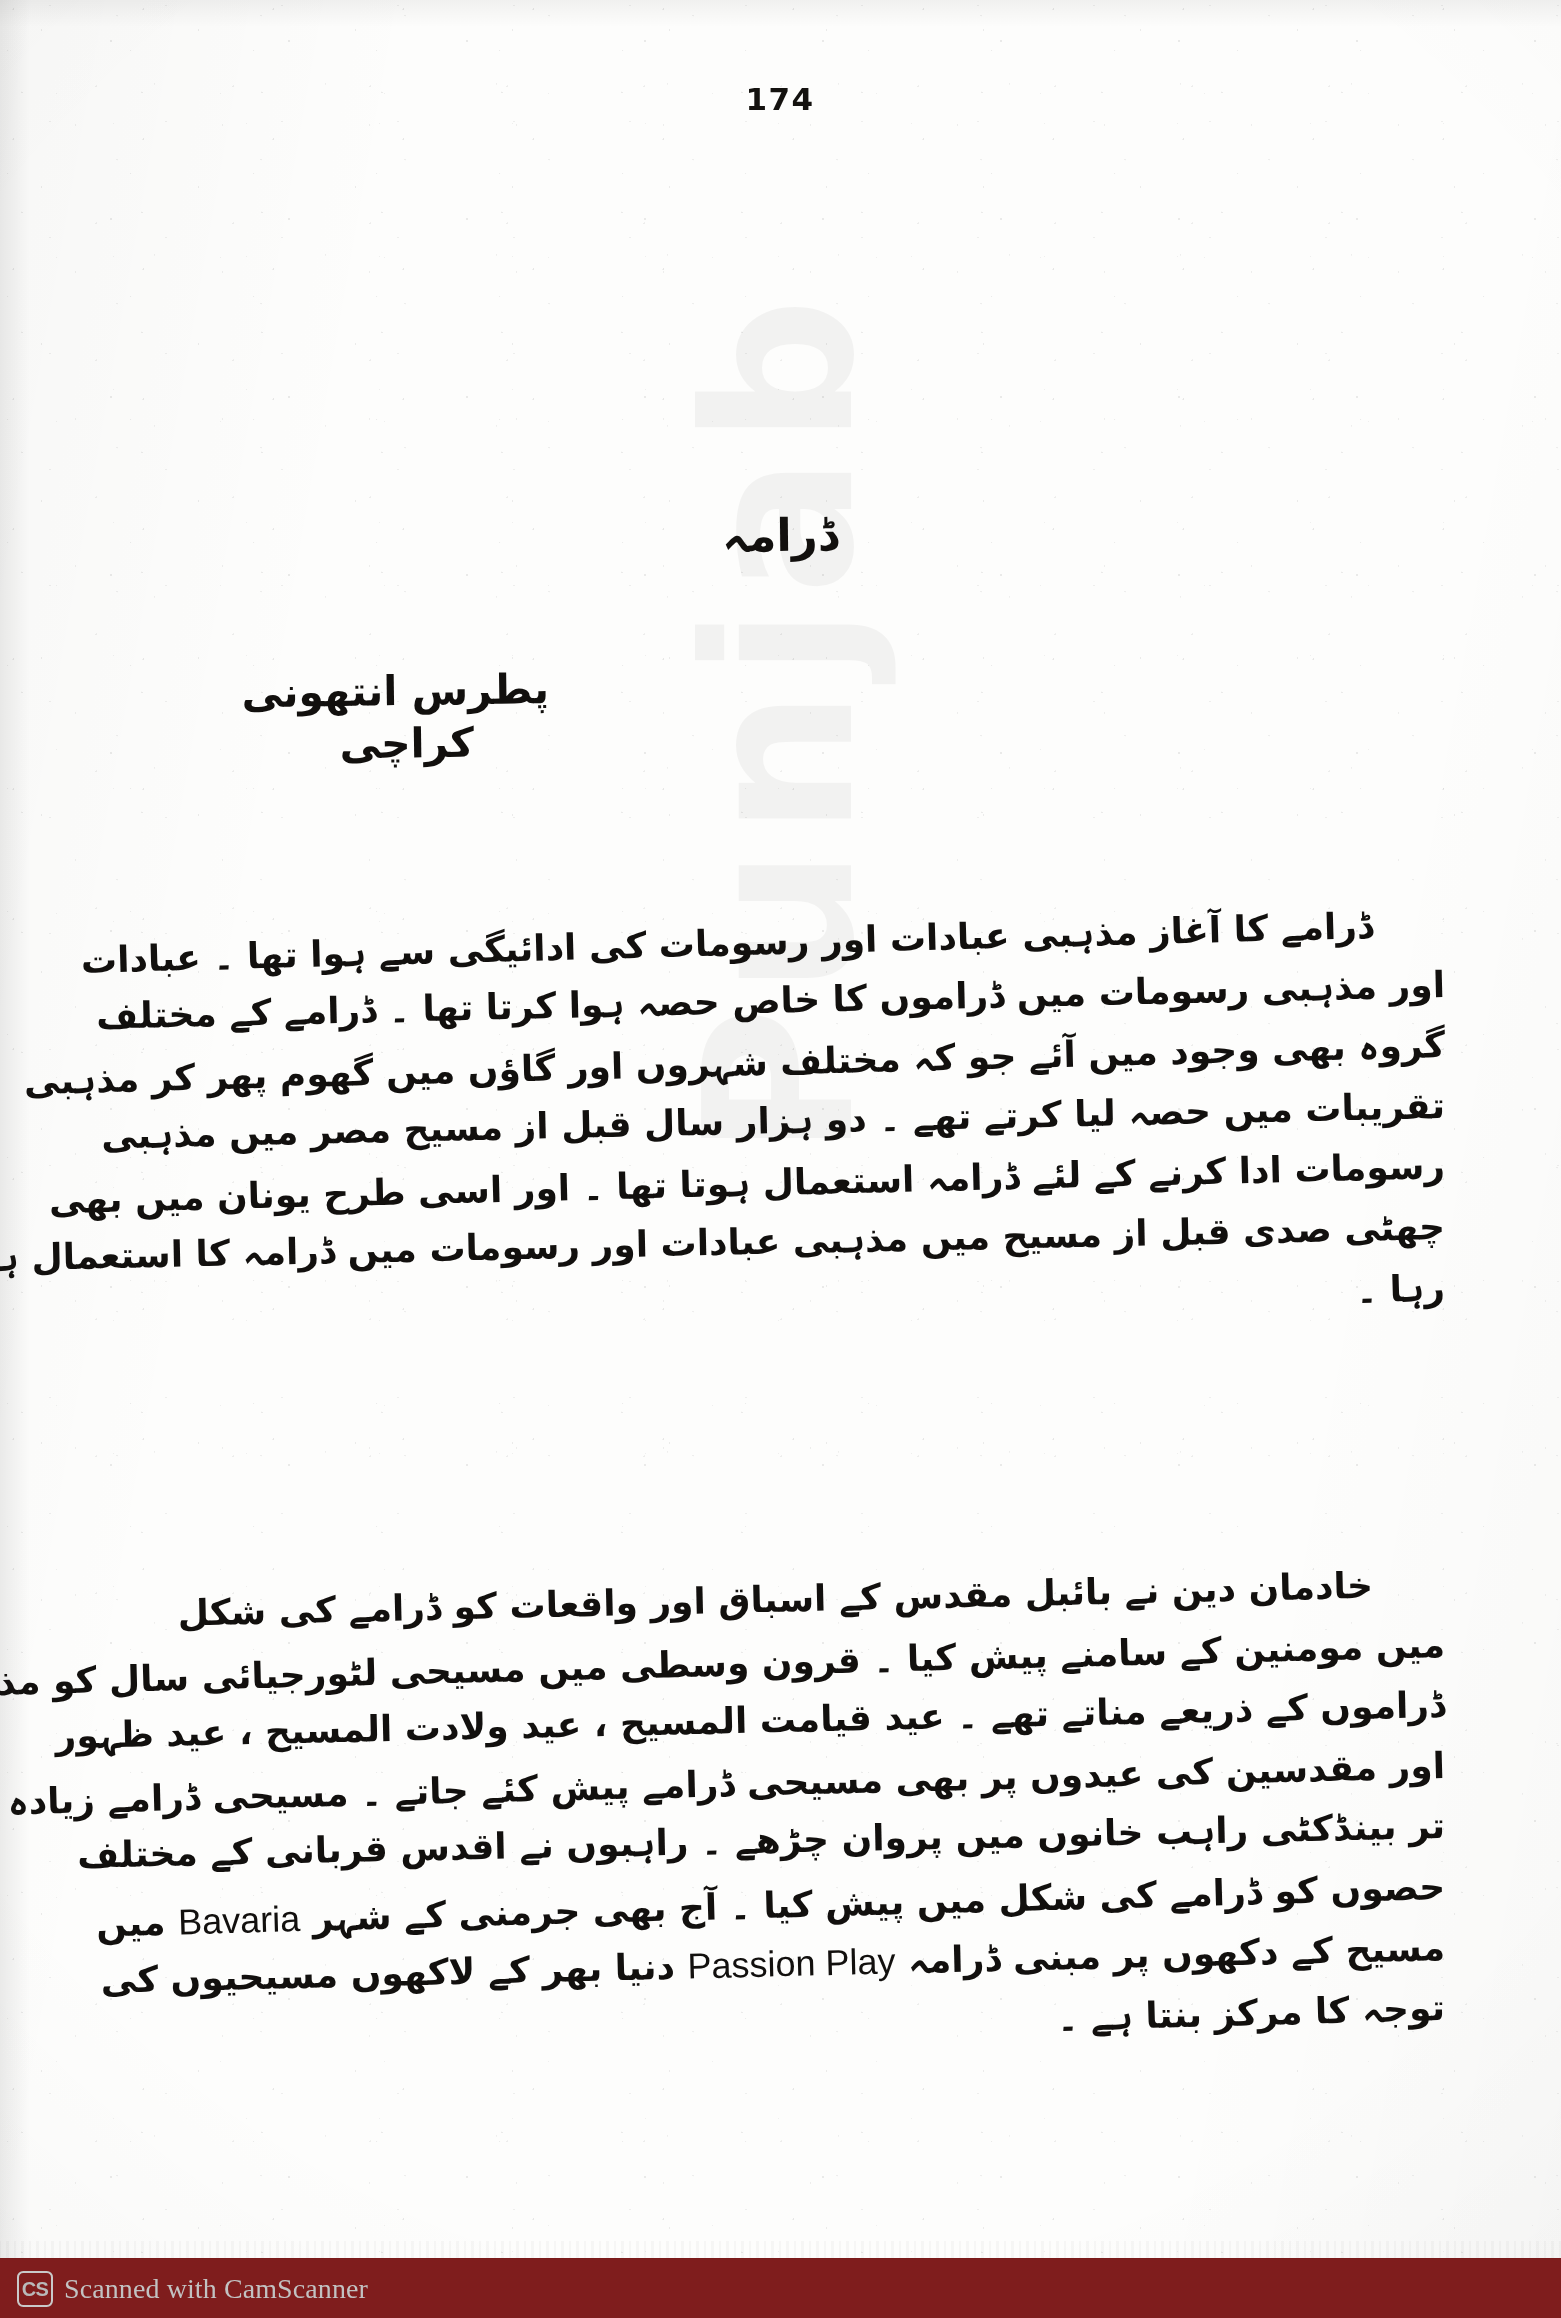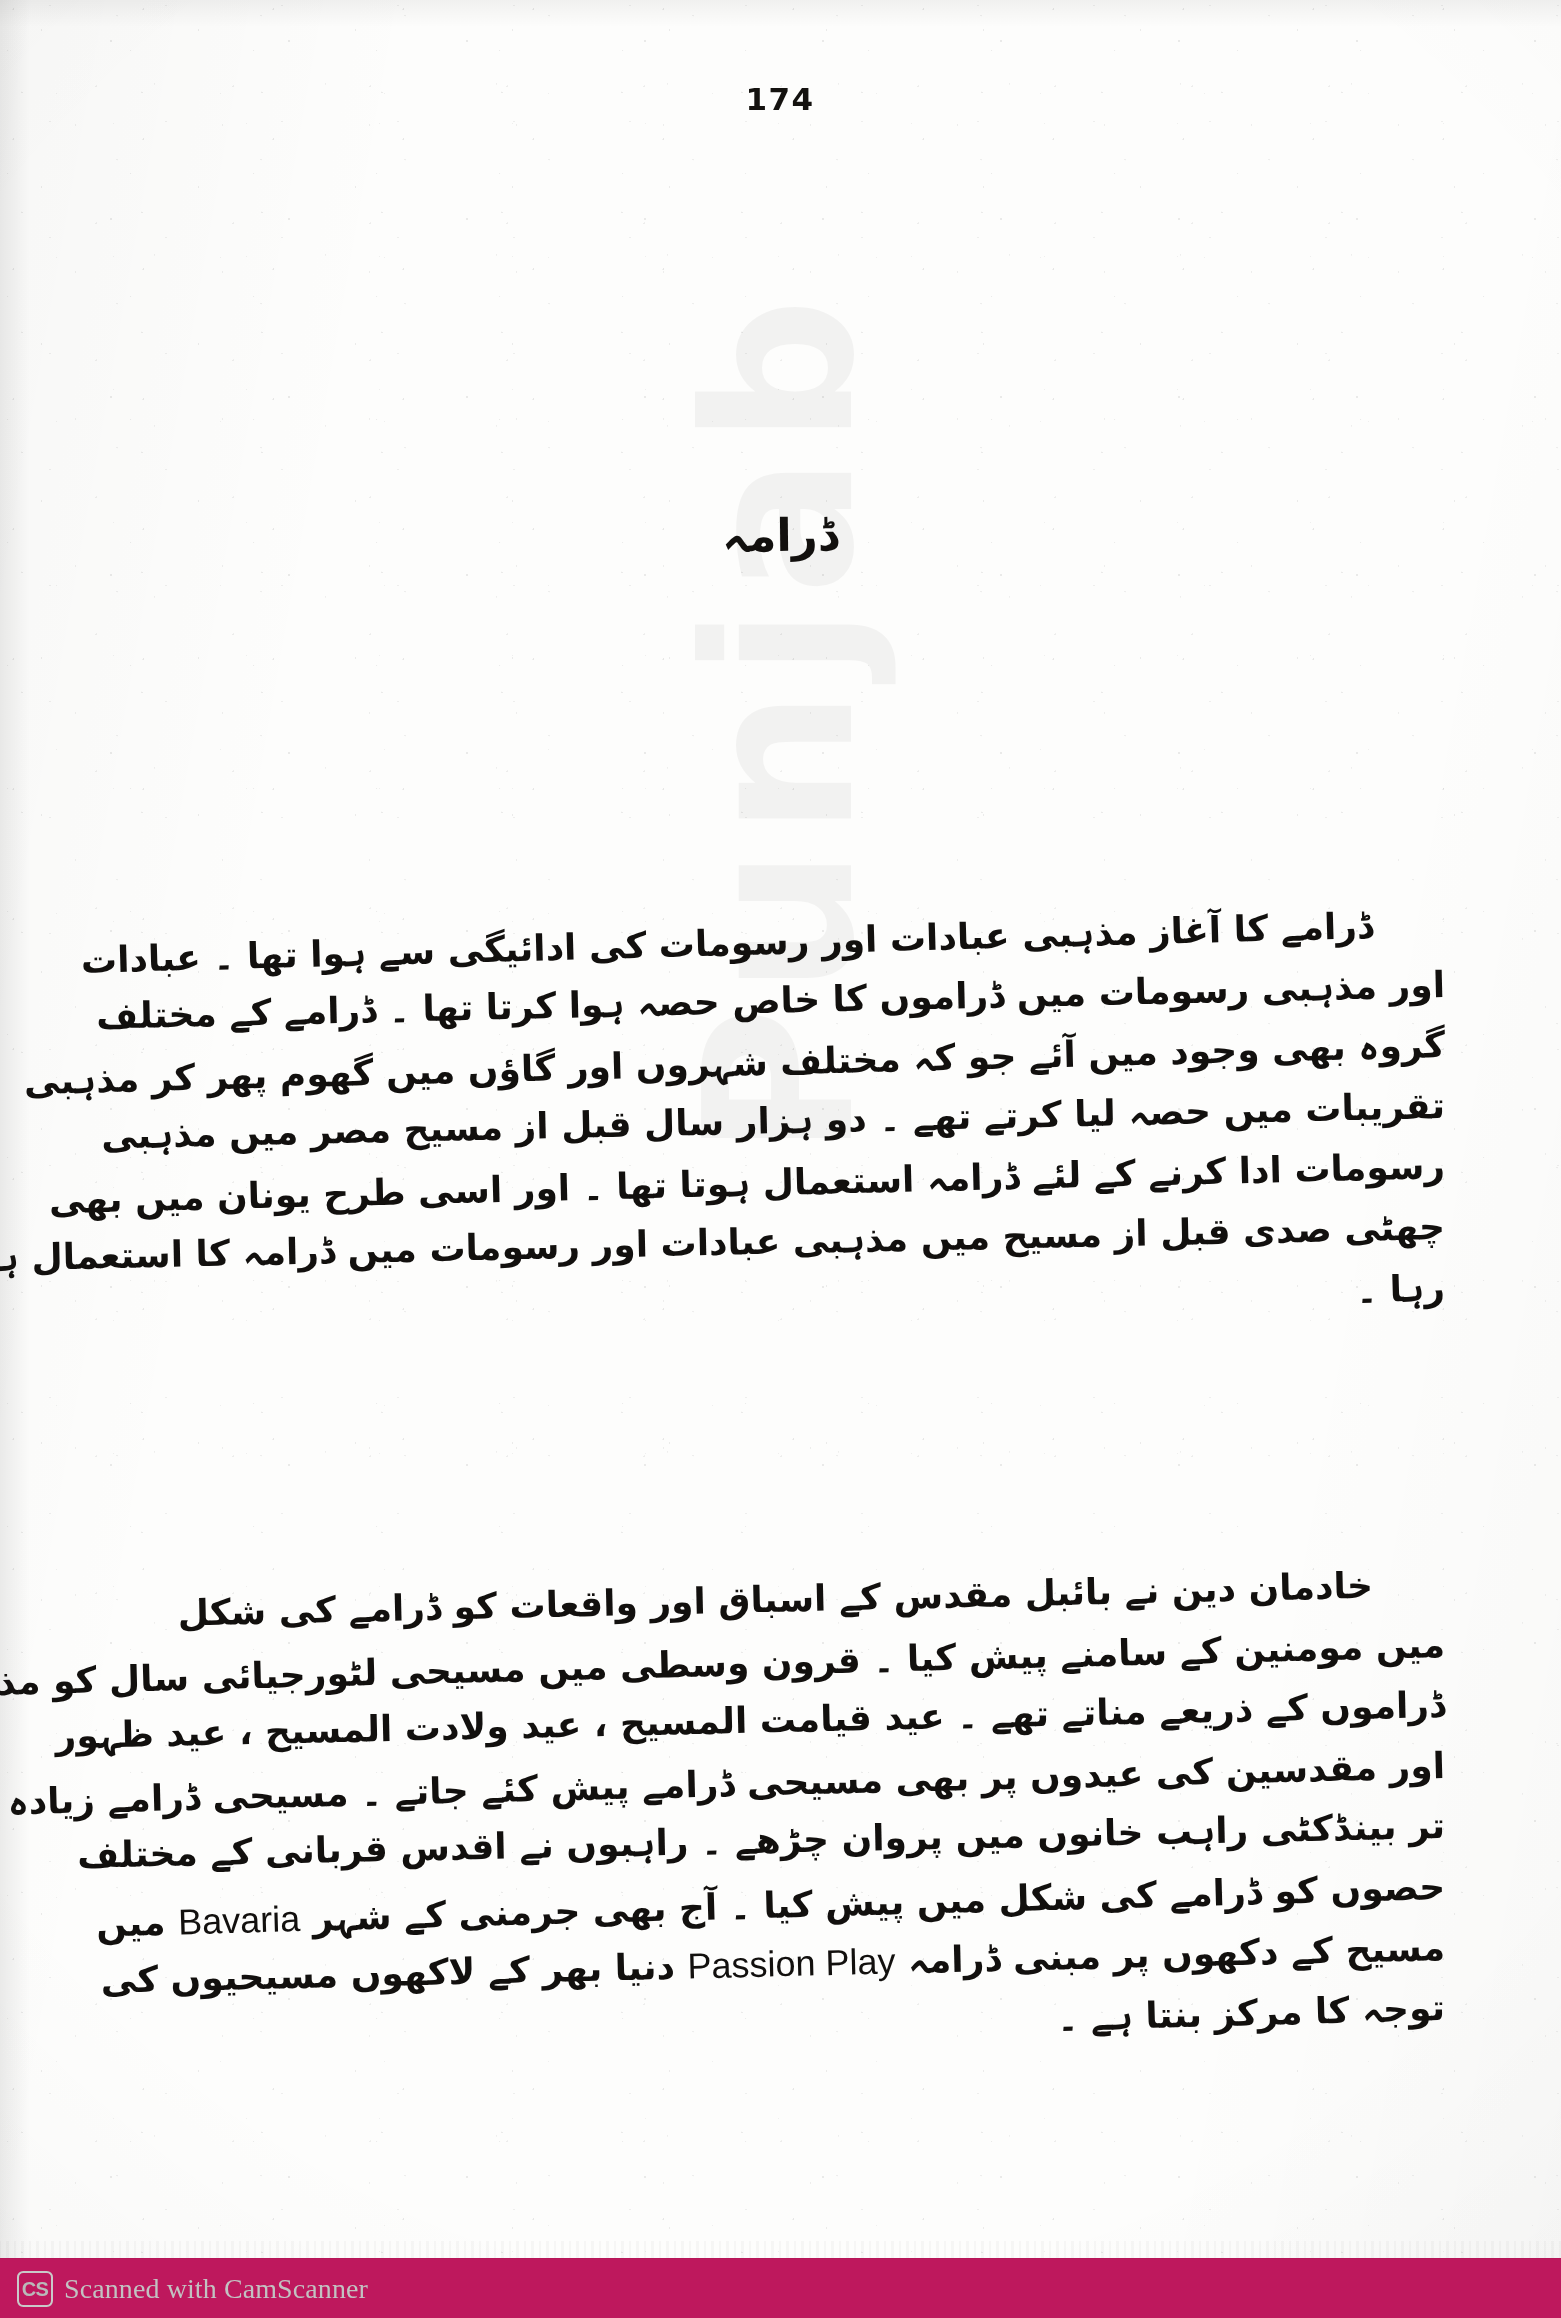--- a/index.html
+++ b/index.html
@@ -157,21 +157,21 @@
     font-family: "Liberation Sans", sans-serif;
     font-weight: 400;
   }
   
   .scanner-footer {
     position: absolute;
     left: 0;
     bottom: 0;
     width: 100%;
     height: 60px;
-    background: #be185d;
+    background: #7f1d1d;
     display: flex;
     align-items: center;
     direction: ltr;
     border-top: 0.7px solid rgba(0,0,0,0.04);
   }
   .cs-logo {
     width: 36px;
     height: 36px;
     margin-left: 18px;
     border: 2.7px solid #c9c9c9;
@@ -226,20 +226,24 @@
   <div class="speckle"></div>
   <div class="edge-shadow-left"></div>
   <div class="edge-shadow-top"></div>
 
   <div class="watermark">Punjab</div>
 
   <div class="page-number">174</div>
 
   <div class="hand title">ڈرامہ</div>
 
+  <div class="hand byline">
+    <span class="author">پطرس انتھونی</span>
+    <span class="city">کراچی</span>
+  </div>
 
   <div class="hand body-block para-1">
     <div class="line t1 indent">ڈرامے کا آغاز مذہبی عبادات اور رسومات کی ادائیگی سے ہوا تھا ۔ عبادات</div>
     <div class="line t2">اور مذہبی رسومات میں ڈراموں کا خاص حصہ ہوا کرتا تھا ۔ ڈرامے کے مختلف</div>
     <div class="line t3">گروہ بھی وجود میں آئے جو کہ مختلف شہروں اور گاؤں میں گھوم پھر کر مذہبی</div>
     <div class="line t4">تقریبات میں حصہ لیا کرتے تھے ۔ دو ہزار سال قبل از مسیح مصر میں مذہبی</div>
     <div class="line t5">رسومات ادا کرنے کے لئے ڈرامہ استعمال ہوتا تھا ۔ اور اسی طرح یونان میں بھی</div>
     <div class="line t6">چھٹی صدی قبل از مسیح میں مذہبی عبادات اور رسومات میں ڈرامہ کا استعمال ہوتا</div>
     <div class="line t7 short-end">رہا ۔</div>
   </div>

